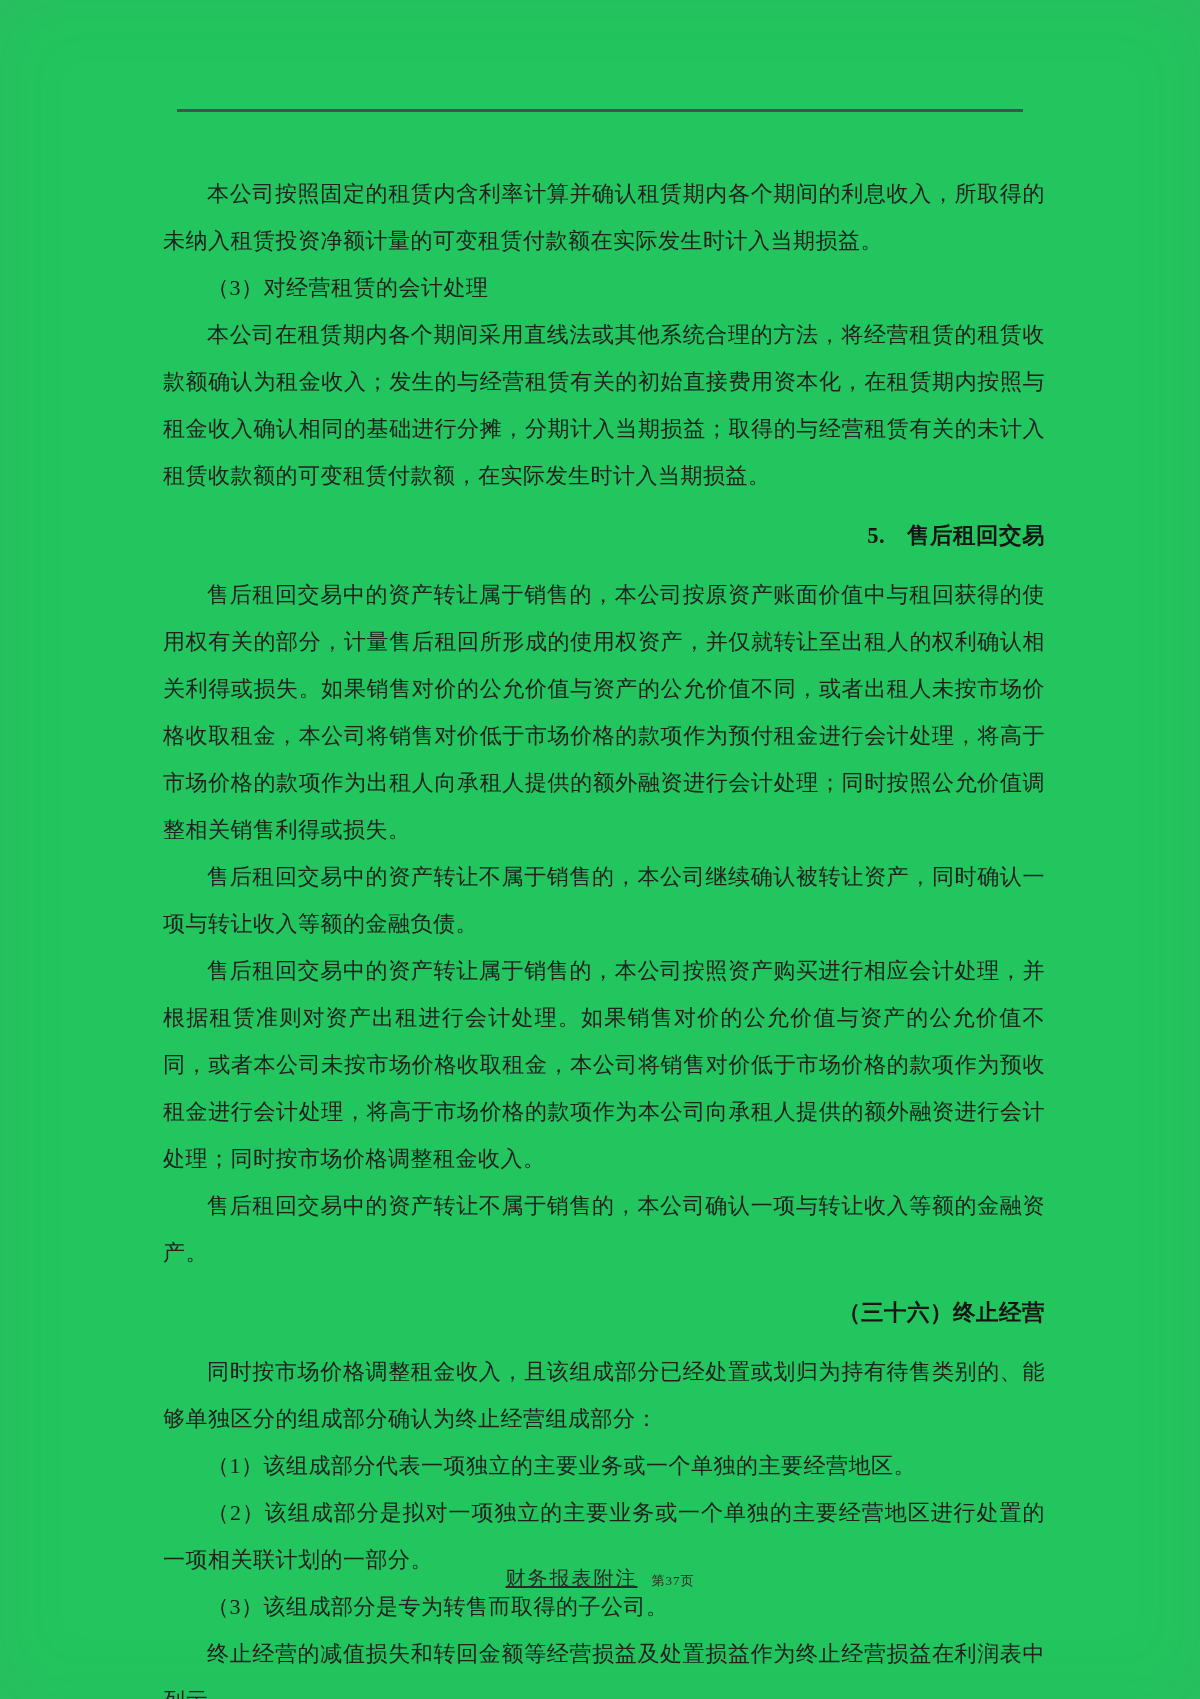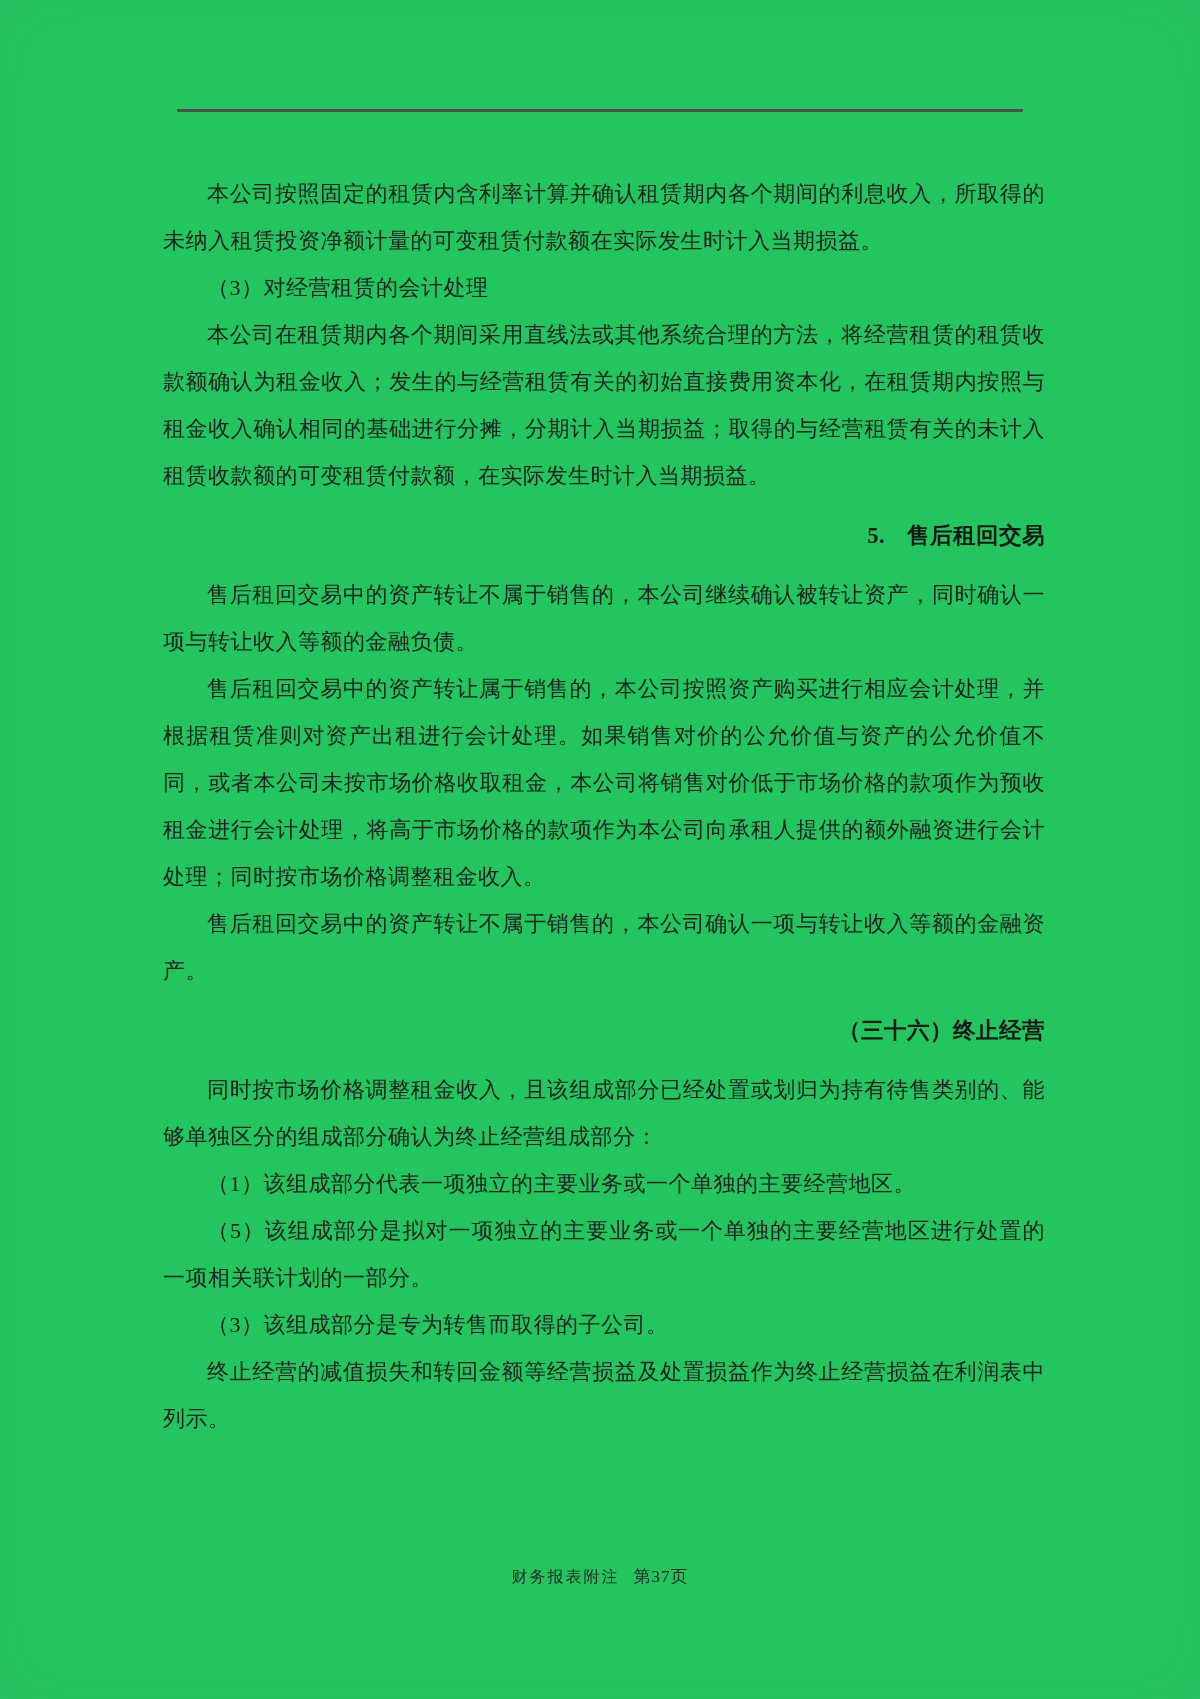--- a/index.html
+++ b/index.html
@@ -59,26 +59,27 @@
   .heading-2 .h-num { }
   .footer {
     position: absolute;
     top: 1565px;
     left: 0;
     width: 1200px;
     text-align: center;
     white-space: nowrap;
   }
   .footer-label {
-    font-size: 16px;
+    font-size: 20px;
     color: #2a2a2a;
     letter-spacing: 2px;
+    text-decoration: underline;
   }
   .footer-page {
-    font-size: 17px;
+    font-size: 13px;
     color: #2a2a2a;
     margin-left: 14px;
     letter-spacing: 1px;
   }
 </style>
 </head>
 <body>
 
 <div class="page">
 
@@ -89,36 +90,37 @@
     <p class="para">本公司按照固定的租赁内含利率计算并确认租赁期内各个期间的利息收入，所取得的未纳入租赁投资净额计量的可变租赁付款额在实际发生时计入当期损益。</p>
 
     <p class="para">（3）对经营租赁的会计处理</p>
 
     <p class="para">本公司在租赁期内各个期间采用直线法或其他系统合理的方法，将经营租赁的租赁收款额确认为租金收入；发生的与经营租赁有关的初始直接费用资本化，在租赁期内按照与租金收入确认相同的基础进行分摊，分期计入当期损益；取得的与经营租赁有关的未计入租赁收款额的可变租赁付款额，在实际发生时计入当期损益。</p>
 
     <h3 class="heading heading-1">
       <span class="h-num">5.</span><span class="h-title">售后租回交易</span>
     </h3>
 
+    <p class="para">售后租回交易中的资产转让属于销售的，本公司按原资产账面价值中与租回获得的使用权有关的部分，计量售后租回所形成的使用权资产，并仅就转让至出租人的权利确认相关利得或损失。如果销售对价的公允价值与资产的公允价值不同，或者出租人未按市场价格收取租金，本公司将销售对价低于市场价格的款项作为预付租金进行会计处理，将高于市场价格的款项作为出租人向承租人提供的额外融资进行会计处理；同时按照公允价值调整相关销售利得或损失。</p>
 
     <p class="para">售后租回交易中的资产转让不属于销售的，本公司继续确认被转让资产，同时确认一项与转让收入等额的金融负债。</p>
 
     <p class="para">售后租回交易中的资产转让属于销售的，本公司按照资产购买进行相应会计处理，并根据租赁准则对资产出租进行会计处理。如果销售对价的公允价值与资产的公允价值不同，或者本公司未按市场价格收取租金，本公司将销售对价低于市场价格的款项作为预收租金进行会计处理，将高于市场价格的款项作为本公司向承租人提供的额外融资进行会计处理；同时按市场价格调整租金收入。</p>
 
     <p class="para">售后租回交易中的资产转让不属于销售的，本公司确认一项与转让收入等额的金融资产。</p>
 
     <h3 class="heading heading-2">
       <span class="h-num">（三十六）</span><span class="h-title">终止经营</span>
     </h3>
 
     <p class="para">同时按市场价格调整租金收入，且该组成部分已经处置或划归为持有待售类别的、能够单独区分的组成部分确认为终止经营组成部分：</p>
 
     <p class="para">（1）该组成部分代表一项独立的主要业务或一个单独的主要经营地区。</p>
 
-    <p class="para">（5）该组成部分是拟对一项独立的主要业务或一个单独的主要经营地区进行处置的一项相关联计划的一部分。</p>
+    <p class="para">（2）该组成部分是拟对一项独立的主要业务或一个单独的主要经营地区进行处置的一项相关联计划的一部分。</p>
 
     <p class="para">（3）该组成部分是专为转售而取得的子公司。</p>
 
     <p class="para">终止经营的减值损失和转回金额等经营损益及处置损益作为终止经营损益在利润表中列示。</p>
 
   </div>
 
   <div class="footer">
     <span class="footer-label">财务报表附注</span><span class="footer-page">第37页</span>
   </div>

